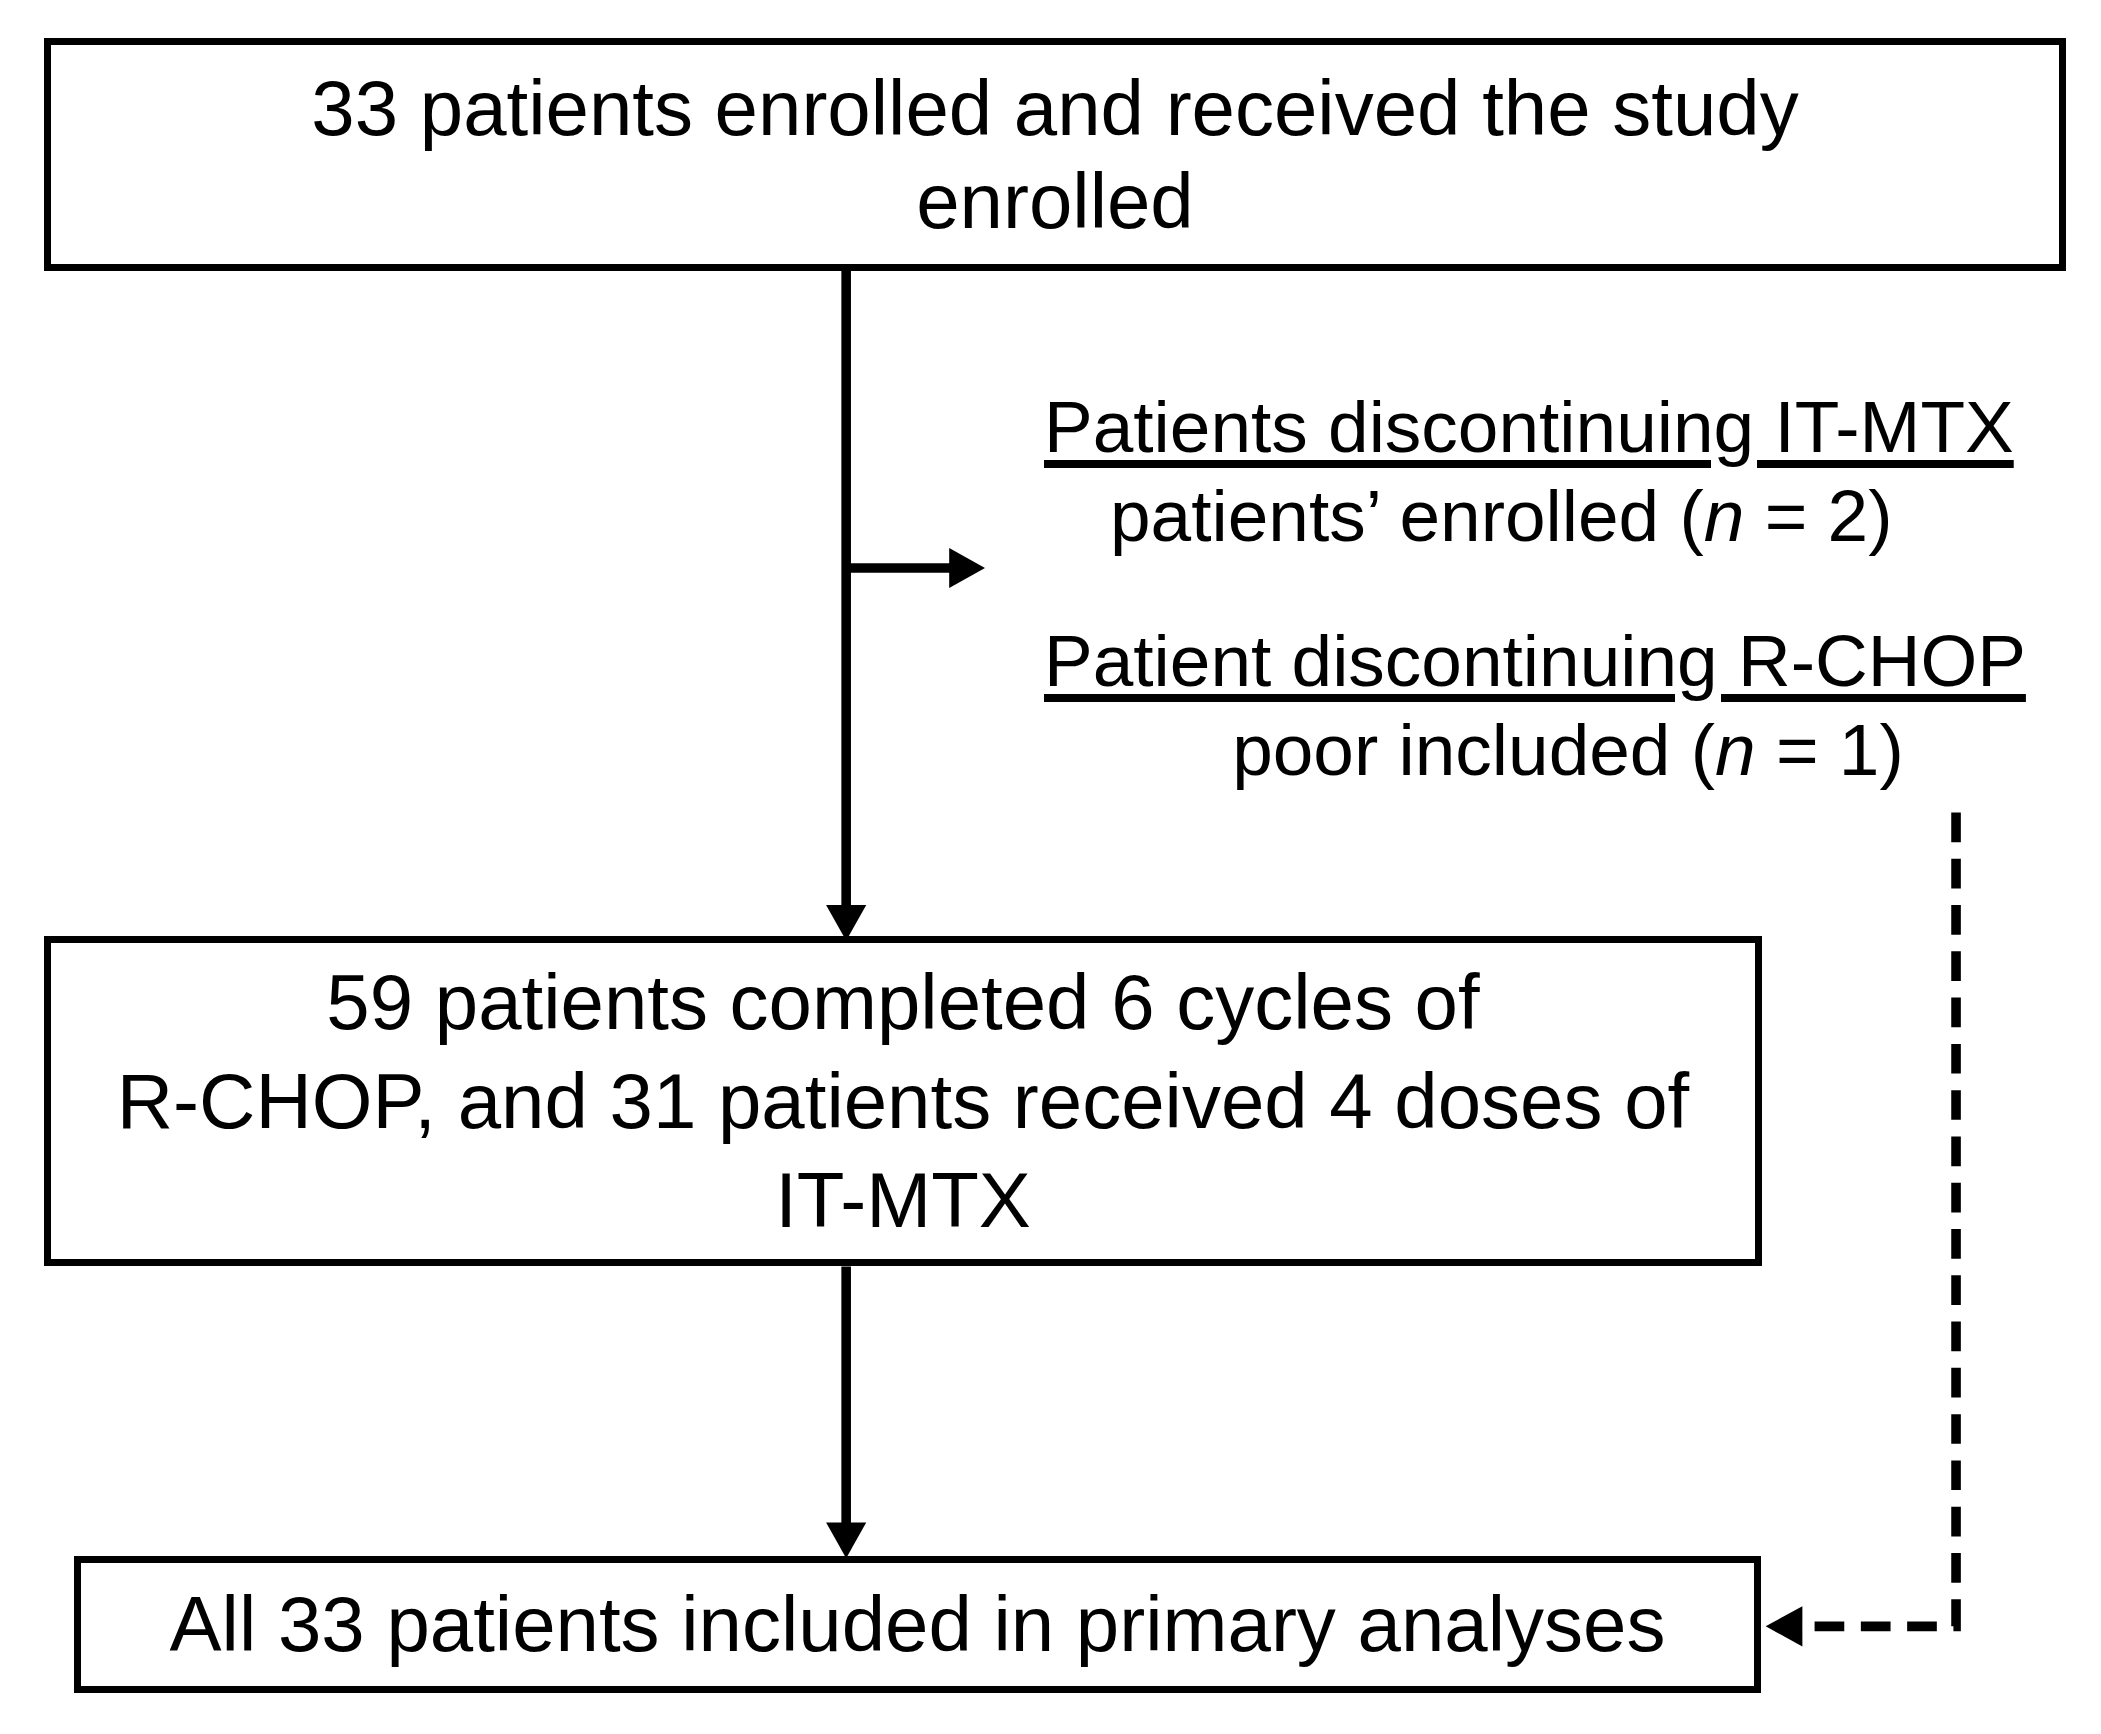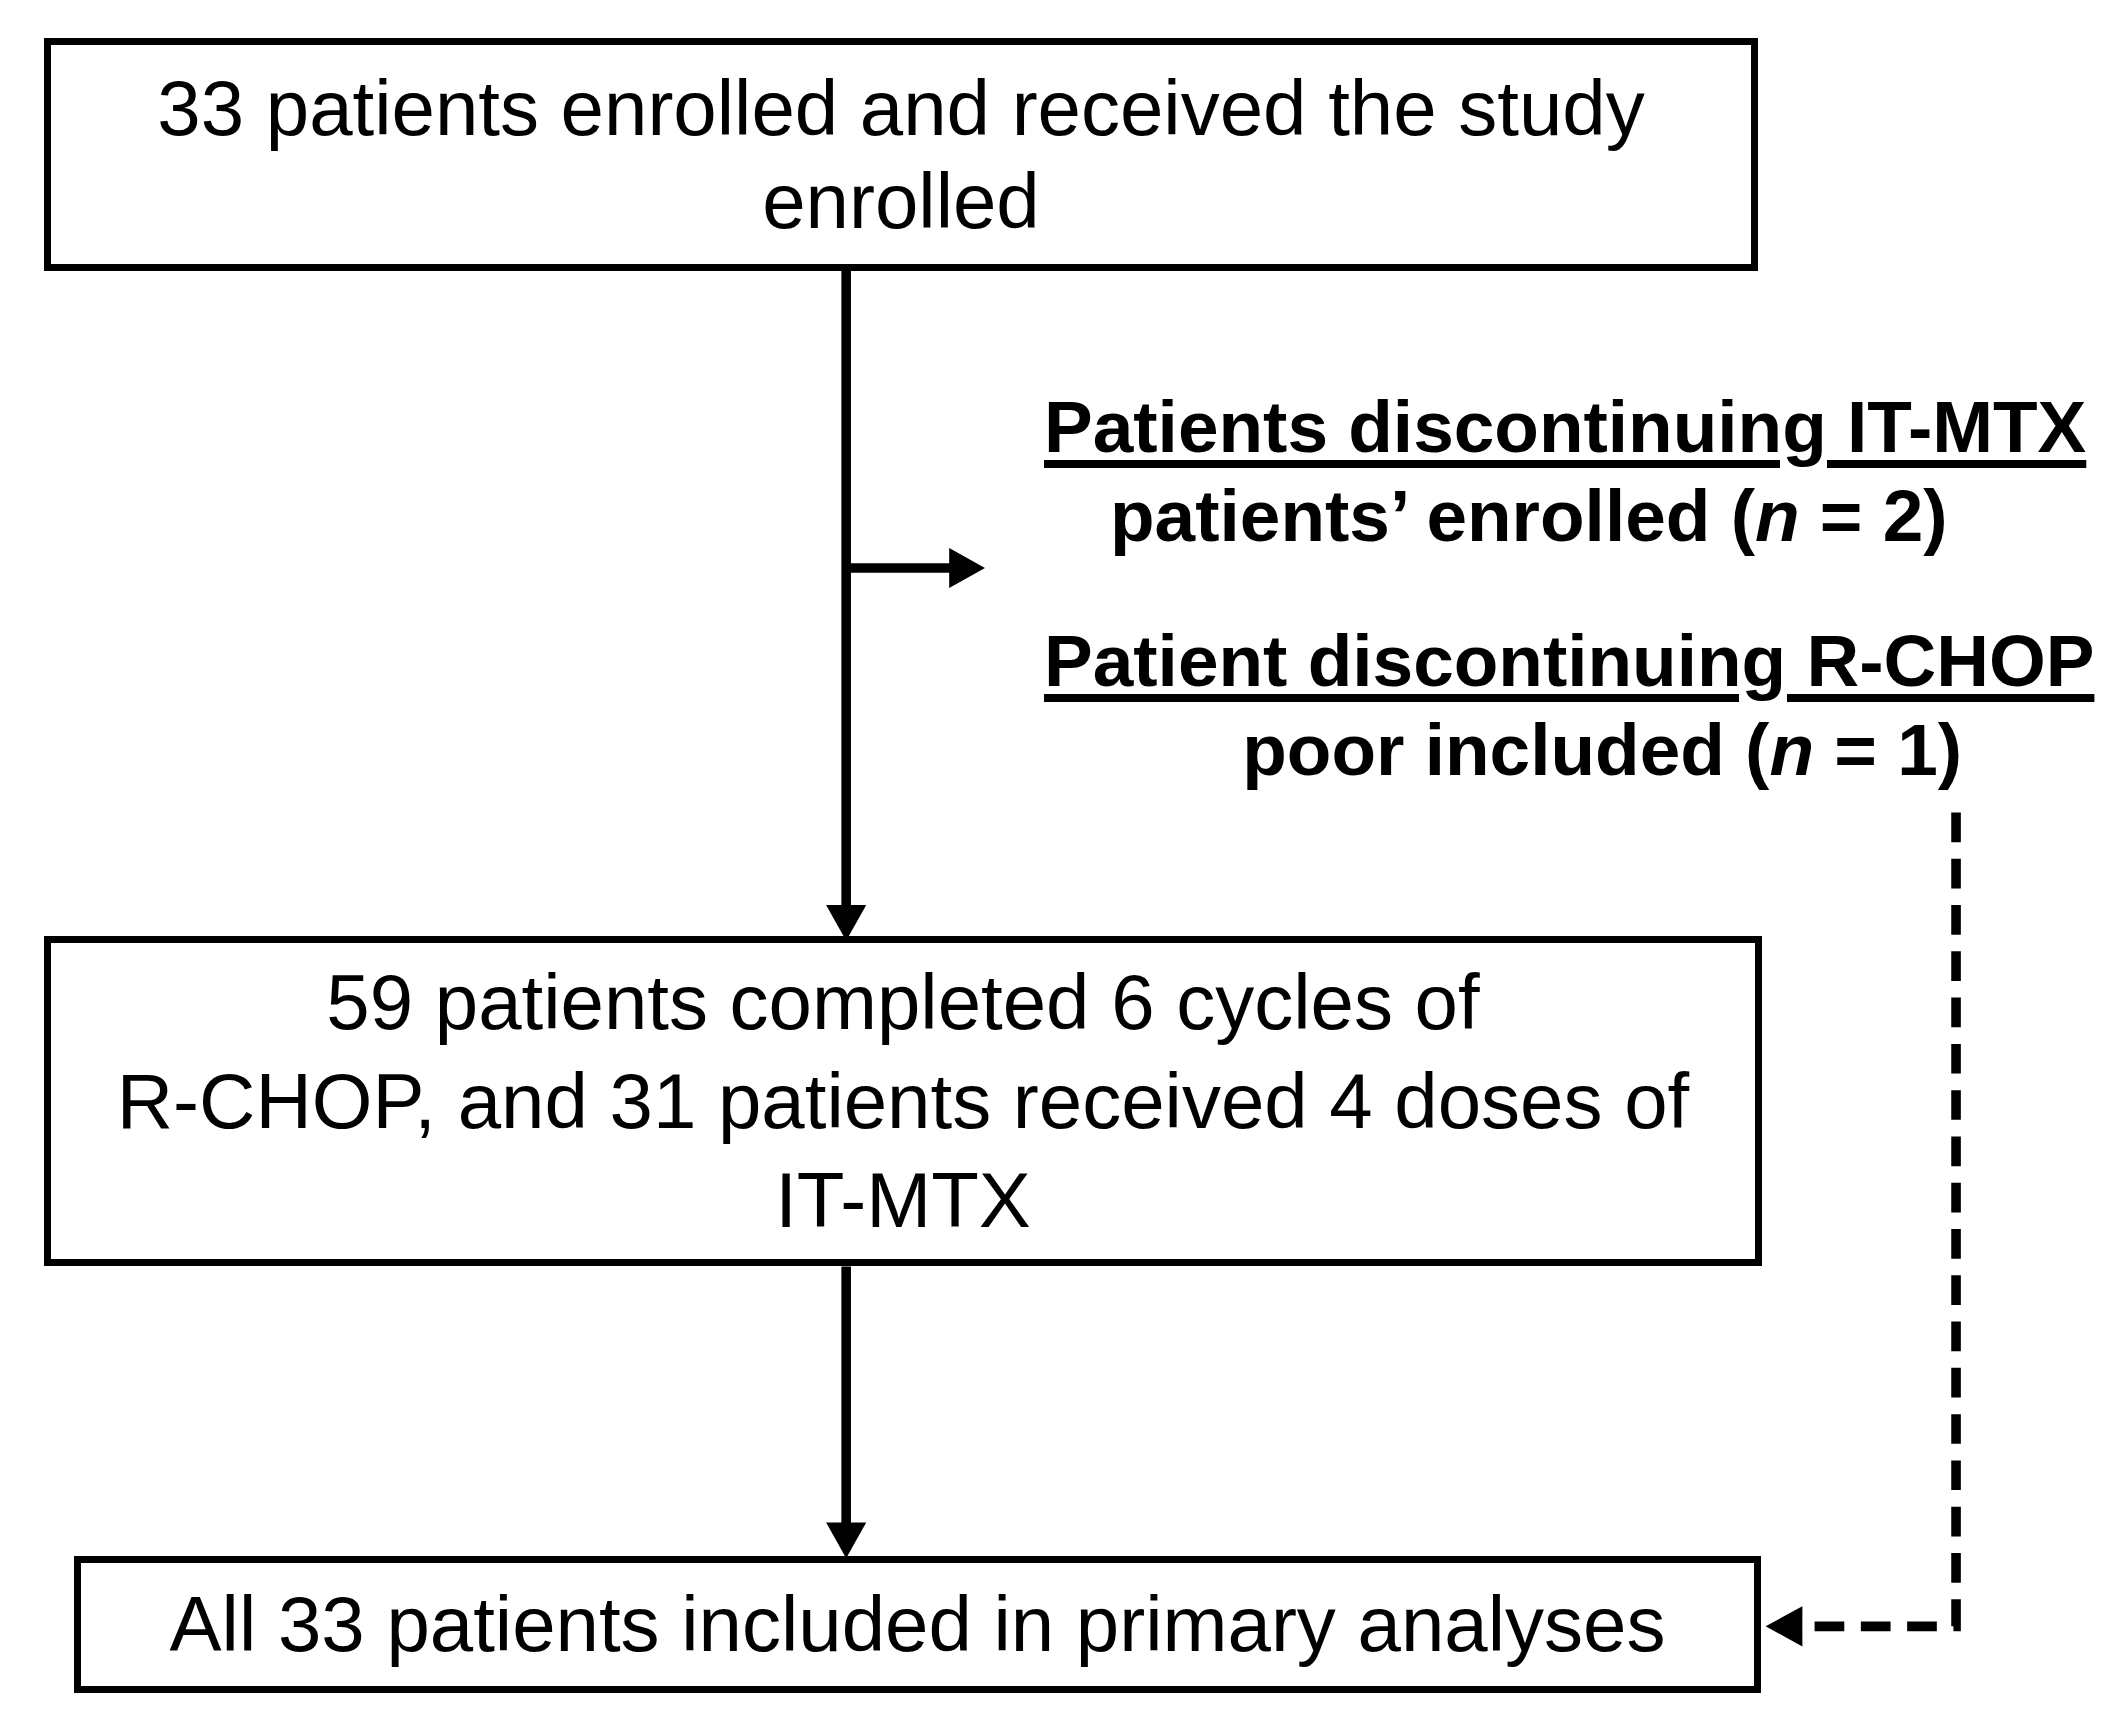--- a/index.html
+++ b/index.html
@@ -29,31 +29,30 @@
     border: 7.9px solid #000000;
     background: #ffffff;
     display: flex;
     flex-direction: column;
     align-items: center;
     justify-content: center;
     text-align: center;
     font-size: 78px;
   }
   .box .bline { white-space: nowrap; }
-  .box-enrolled  { left: 44px;  top: 38px;   width: 1714px; height: 233px; line-height: 93px; }
+  .box-enrolled  { left: 44px;  top: 38px;   width: 2022px; height: 233px; line-height: 93px; }
   .box-completed { left: 44px;  top: 936px; width: 1718px; height: 330px; line-height: 99px; }
   .box-analyses  { left: 74px;  top: 1556px; width: 1687px; height: 137px; line-height: 93px; }
   .notes {
     position: absolute;
     left: 1044px;
     top: 382px;
     font-size: 73px;
     line-height: 89px;
     white-space: nowrap;
-    font-weight: bold;
   }
   .note-heading {
     text-decoration: underline;
     text-decoration-thickness: 7.9px;
     text-underline-offset: 7.9px;
   }
   .note-detail { padding-left: 66px; }
   .note + .note { margin-top: 56px; text-align: center; }
   .var-n { font-style: italic; }
 </style>

